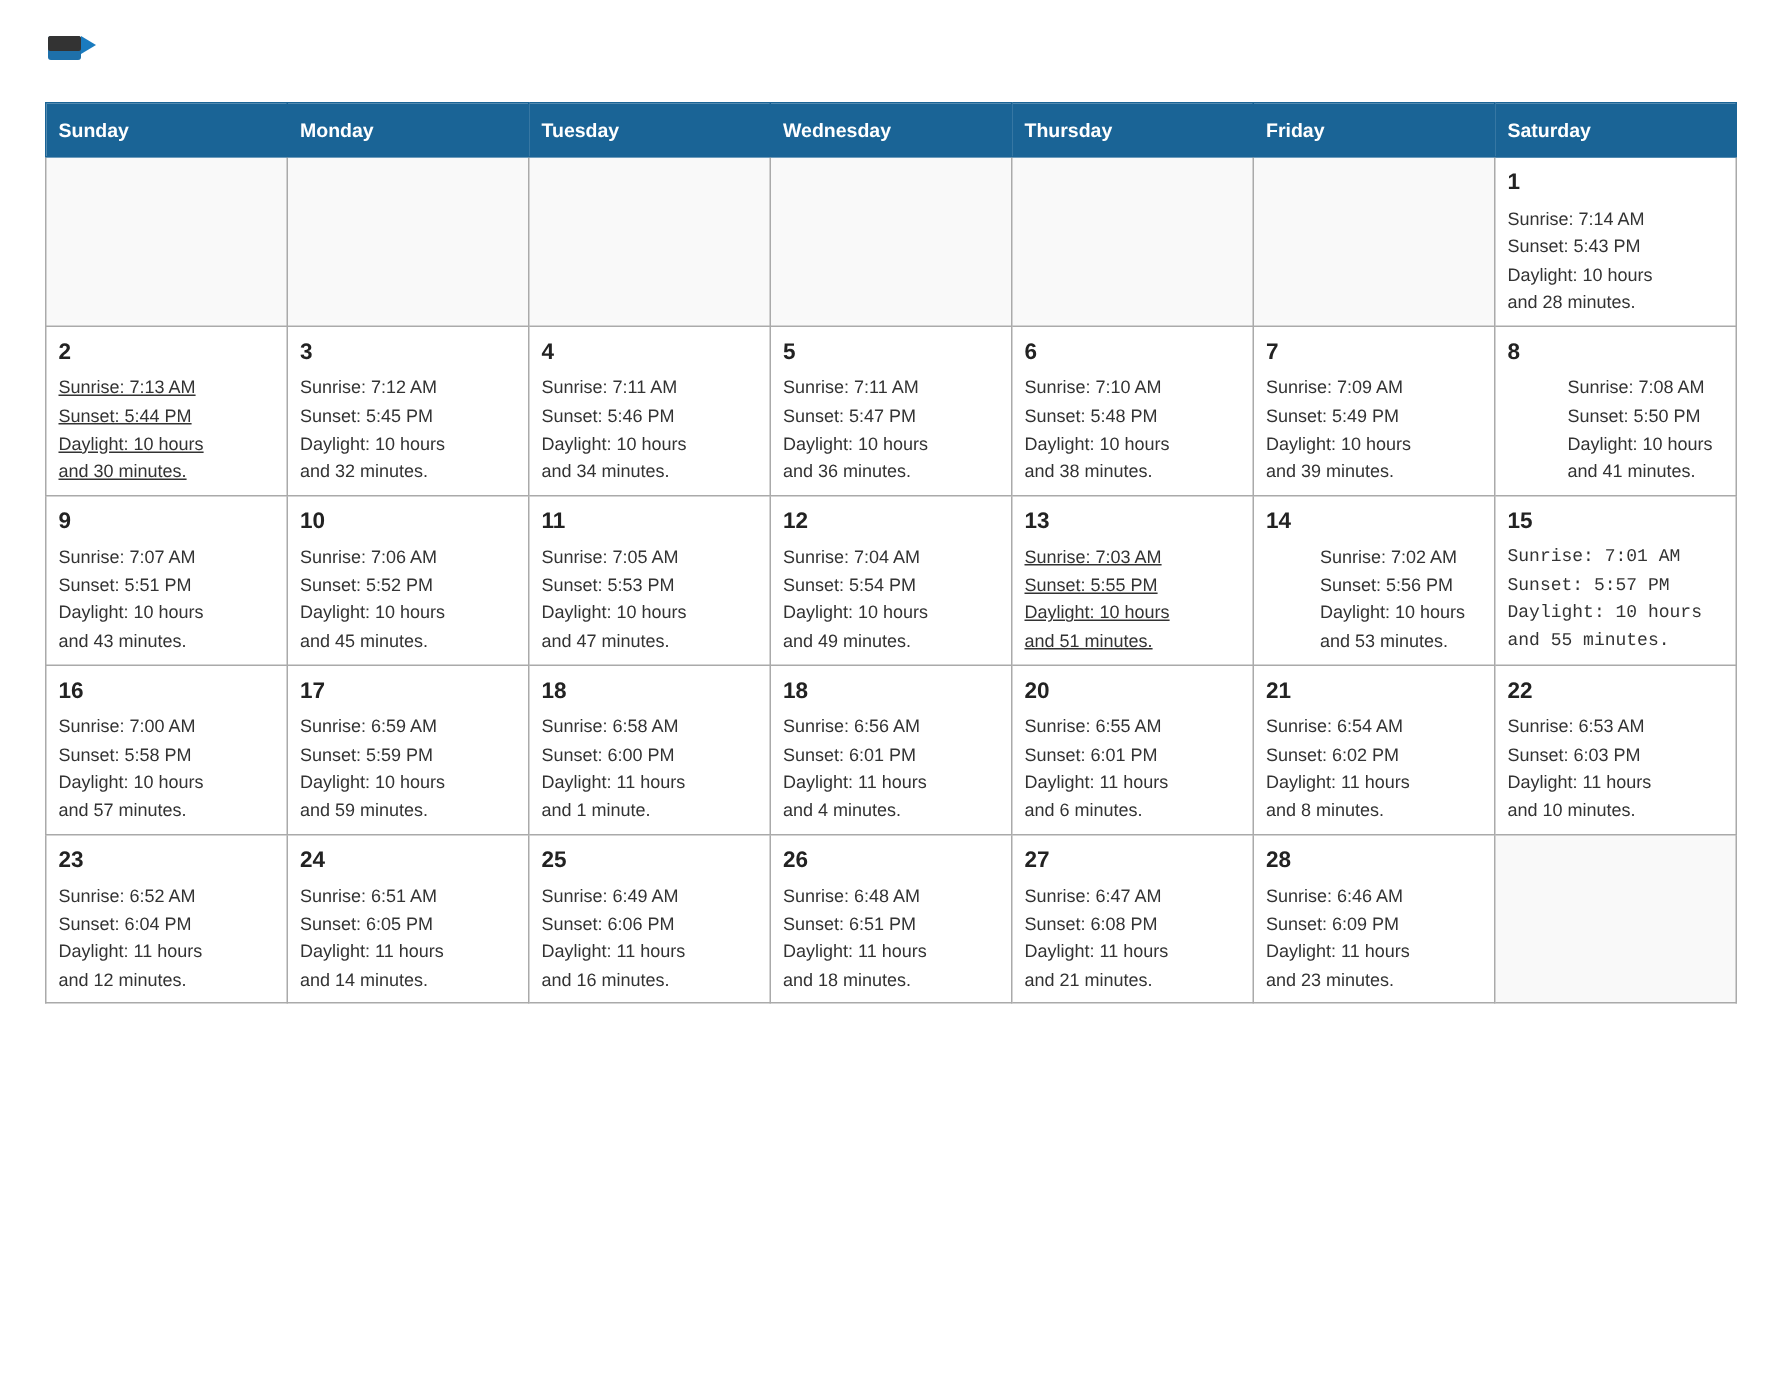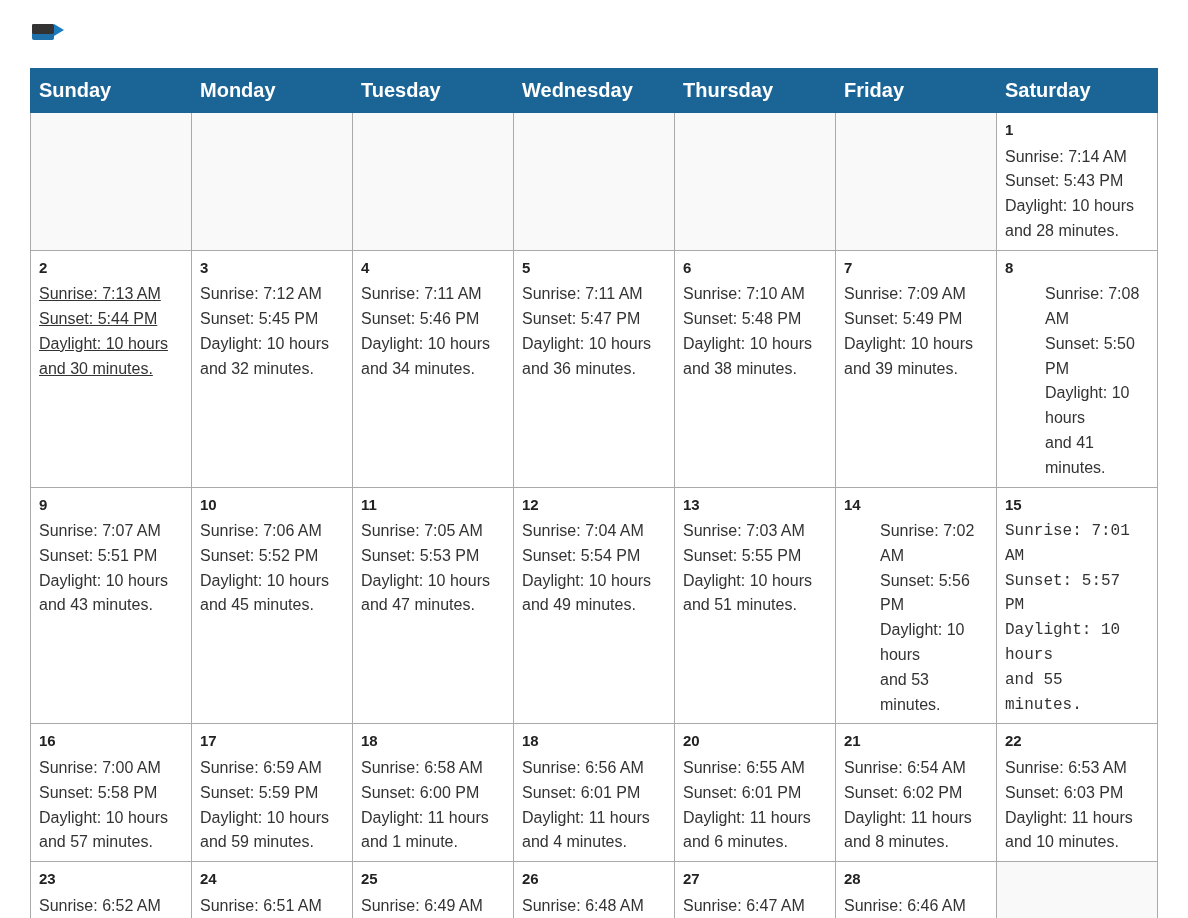--- a/index.html
+++ b/index.html
@@ -31,21 +31,21 @@
       margin-top: 4px;
     }
     .calendar {
       width: 100%;
       border-collapse: collapse;
       margin-top: 8px;
     }
     .calendar th {
       background-color: #1a6496;
       color: #fff;
-      font-size: 20px;
+      font-size: 13px;
       font-weight: 600;
       padding: 10px 8px;
       text-align: left;
       border: 1px solid #1a6496;
     }
     .calendar td {
       vertical-align: top;
       border: 1px solid #aaa;
       padding: 6px 8px;
       width: 14.28%;
@@ -58,21 +58,21 @@
       background: #f9f9f9;
     }
     .day-number {
       font-size: 15px;
       font-weight: bold;
       color: #222;
       display: block;
       margin-bottom: 3px;
     }
     .day-info {
-      font-size: 16px;
+      font-size: 12px;
       color: #333;
       line-height: 1.55;
     }
     .logo-wrapper {
       display: flex;
       flex-direction: column;
       align-items: flex-start;
     }
     .logo-row {
       display: flex;
@@ -205,21 +205,21 @@
         </td>
         <td>
           <span class="day-number">12</span>
           <div class="day-info" style="white-space: pre-line;">Sunrise: 7:04 AM
 Sunset: 5:54 PM
 Daylight: 10 hours
 and 49 minutes.</div>
         </td>
         <td>
           <span class="day-number">13</span>
-          <div class="day-info" style="white-space: pre-line;">Sunrise: 7:03 AM
+          <div class="day-info" style="white-space: pre-line; text-decoration: underline;">Sunrise: 7:03 AM
 Sunset: 5:55 PM
 Daylight: 10 hours
 and 51 minutes.</div>
         </td>
         <td>
           <span class="day-number">14</span>
           <div class="day-info" style="white-space: pre-line; margin-left: 36px;">Sunrise: 7:02 AM
 Sunset: 5:56 PM
 Daylight: 10 hours
 and 53 minutes.</div>

